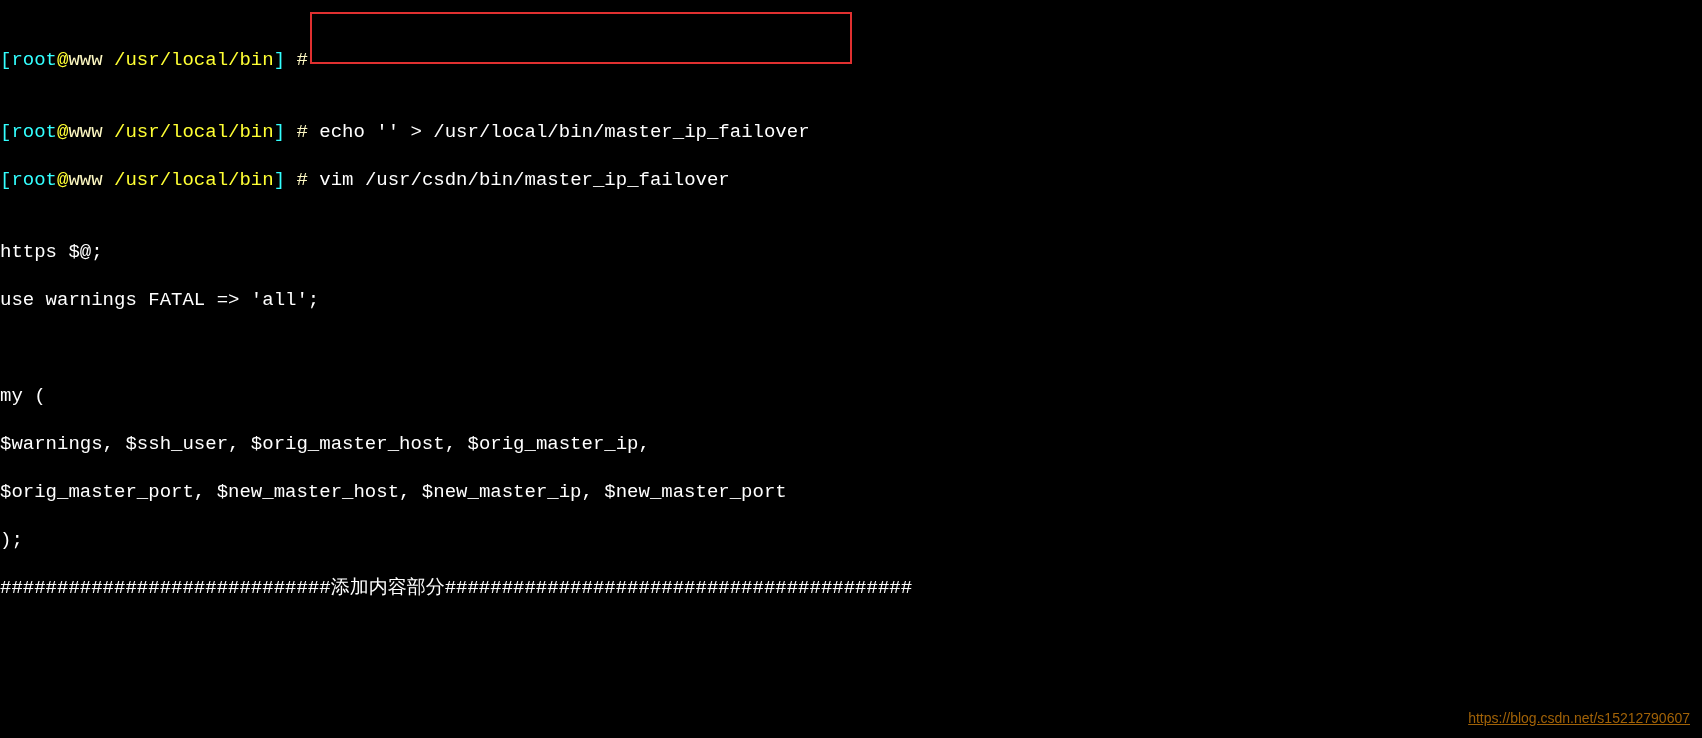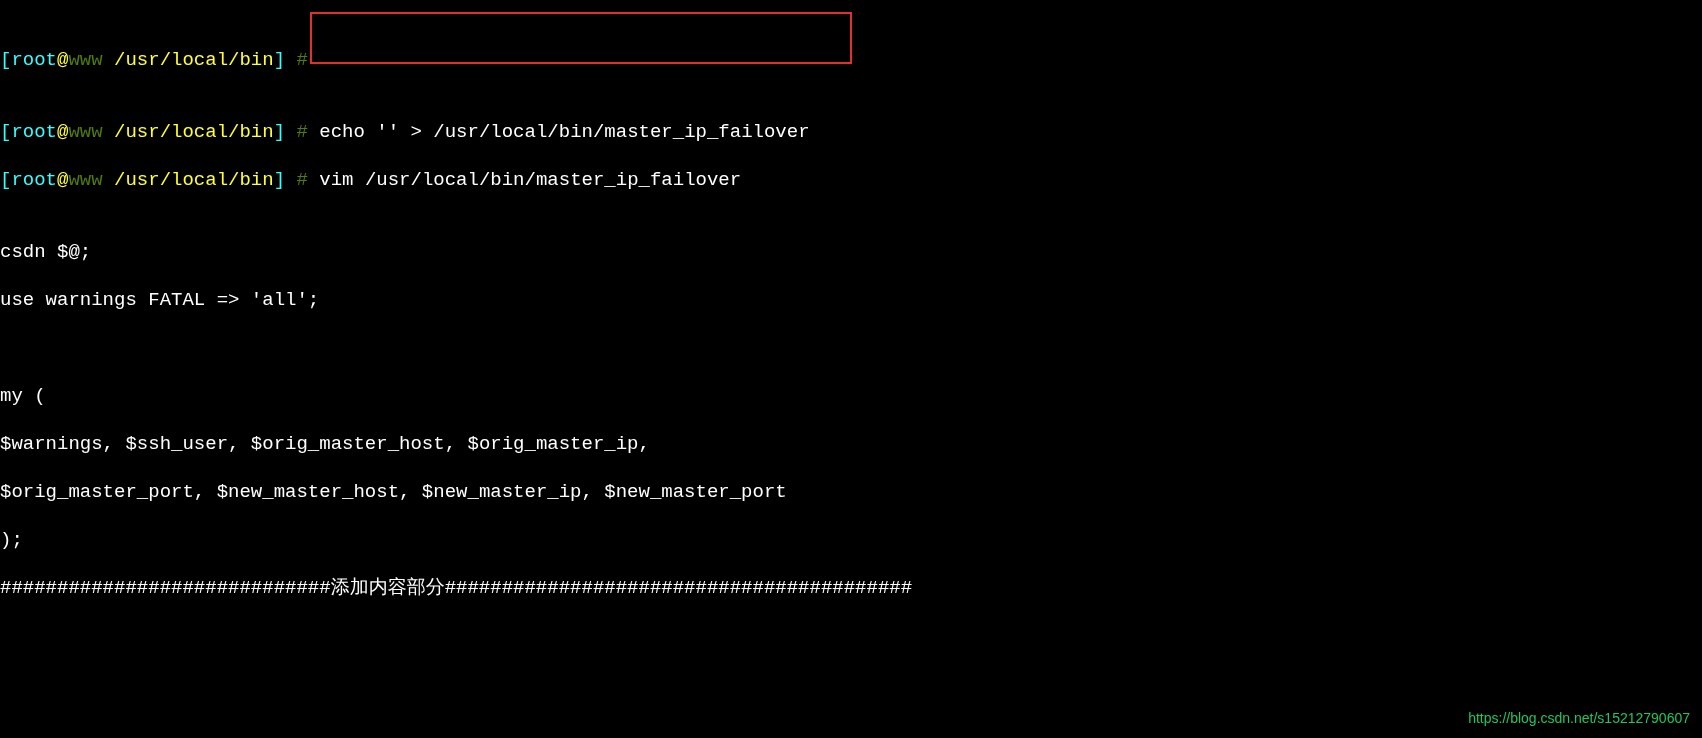--- a/index.html
+++ b/index.html
@@ -13,52 +13,53 @@
     overflow:hidden;
   }
   .screen{
     width:1702px;
     height:738px;
     position:relative;
     white-space:pre;
   }
   .line{white-space:pre;}
   .cyan{color:#33ffff;}
-  .magenta{color:#4d7c0f;}
+  .magenta{color:#fef9c3;}
   .yellow{color:#ffff33;}
   .white{color:#ffffff;}
   .cursor-block{
     background:#00ff00;
     color:#000;
     display:inline-block;
     width:0.6em;
     text-align:center;
   }
   .watermark{
     position:absolute;
     right:12px;
     bottom:8px;
-    color:#22c55e;
+    color:#a16207;
     font-size:14px;
     font-family:Arial,sans-serif;
     white-space:nowrap;
+    text-decoration:underline;
   }
   .prompt-line{display:block;}
 </style>
 </head>
 <body>
 
 <div class="screen">
 
 <span class="prompt-line"><span class="cyan">[</span><span class="cyan">root</span><span class="yellow">@</span><span class="magenta">www</span><span class="yellow"> /usr/local/bin</span><span class="cyan">]</span><span class="magenta"> #</span><span class="white"></span></span>
 <span style="position:absolute;left:310px;top:12px;width:538px;height:48px;border:2px solid #e03030;pointer-events:none"></span>
 <span class="prompt-line"><span class="cyan">[</span><span class="cyan">root</span><span class="yellow">@</span><span class="magenta">www</span><span class="yellow"> /usr/local/bin</span><span class="cyan">]</span><span class="magenta"> #</span><span class="white"> echo '' &gt; /usr/local/bin/master_ip_failover</span></span>
-<span class="prompt-line"><span class="cyan">[</span><span class="cyan">root</span><span class="yellow">@</span><span class="magenta">www</span><span class="yellow"> /usr/local/bin</span><span class="cyan">]</span><span class="magenta"> #</span><span class="white"> vim /usr/local/bin/master_ip_failover</span></span>
+<span class="prompt-line"><span class="cyan">[</span><span class="cyan">root</span><span class="yellow">@</span><span class="magenta">www</span><span class="yellow"> /usr/local/bin</span><span class="cyan">]</span><span class="magenta"> #</span><span class="white"> vim /usr/csdn/bin/master_ip_failover</span></span>
 <div class="line white"></div>
-<div class="line white">csdn $@;</div>
+<div class="line white">https $@;</div>
 <div class="line white">use warnings FATAL =&gt; 'all';</div>
 <div class="line white"></div>
 <div class="line white"></div>
 <div class="line white">my (</div>
 <div class="line white">$warnings, $ssh_user, $orig_master_host, $orig_master_ip,</div>
 <div class="line white">$orig_master_port, $new_master_host, $new_master_ip, $new_master_port</div>
 <div class="line white">);</div>
 <div class="line white">#############################添加内容部分#########################################</div>
 
 

